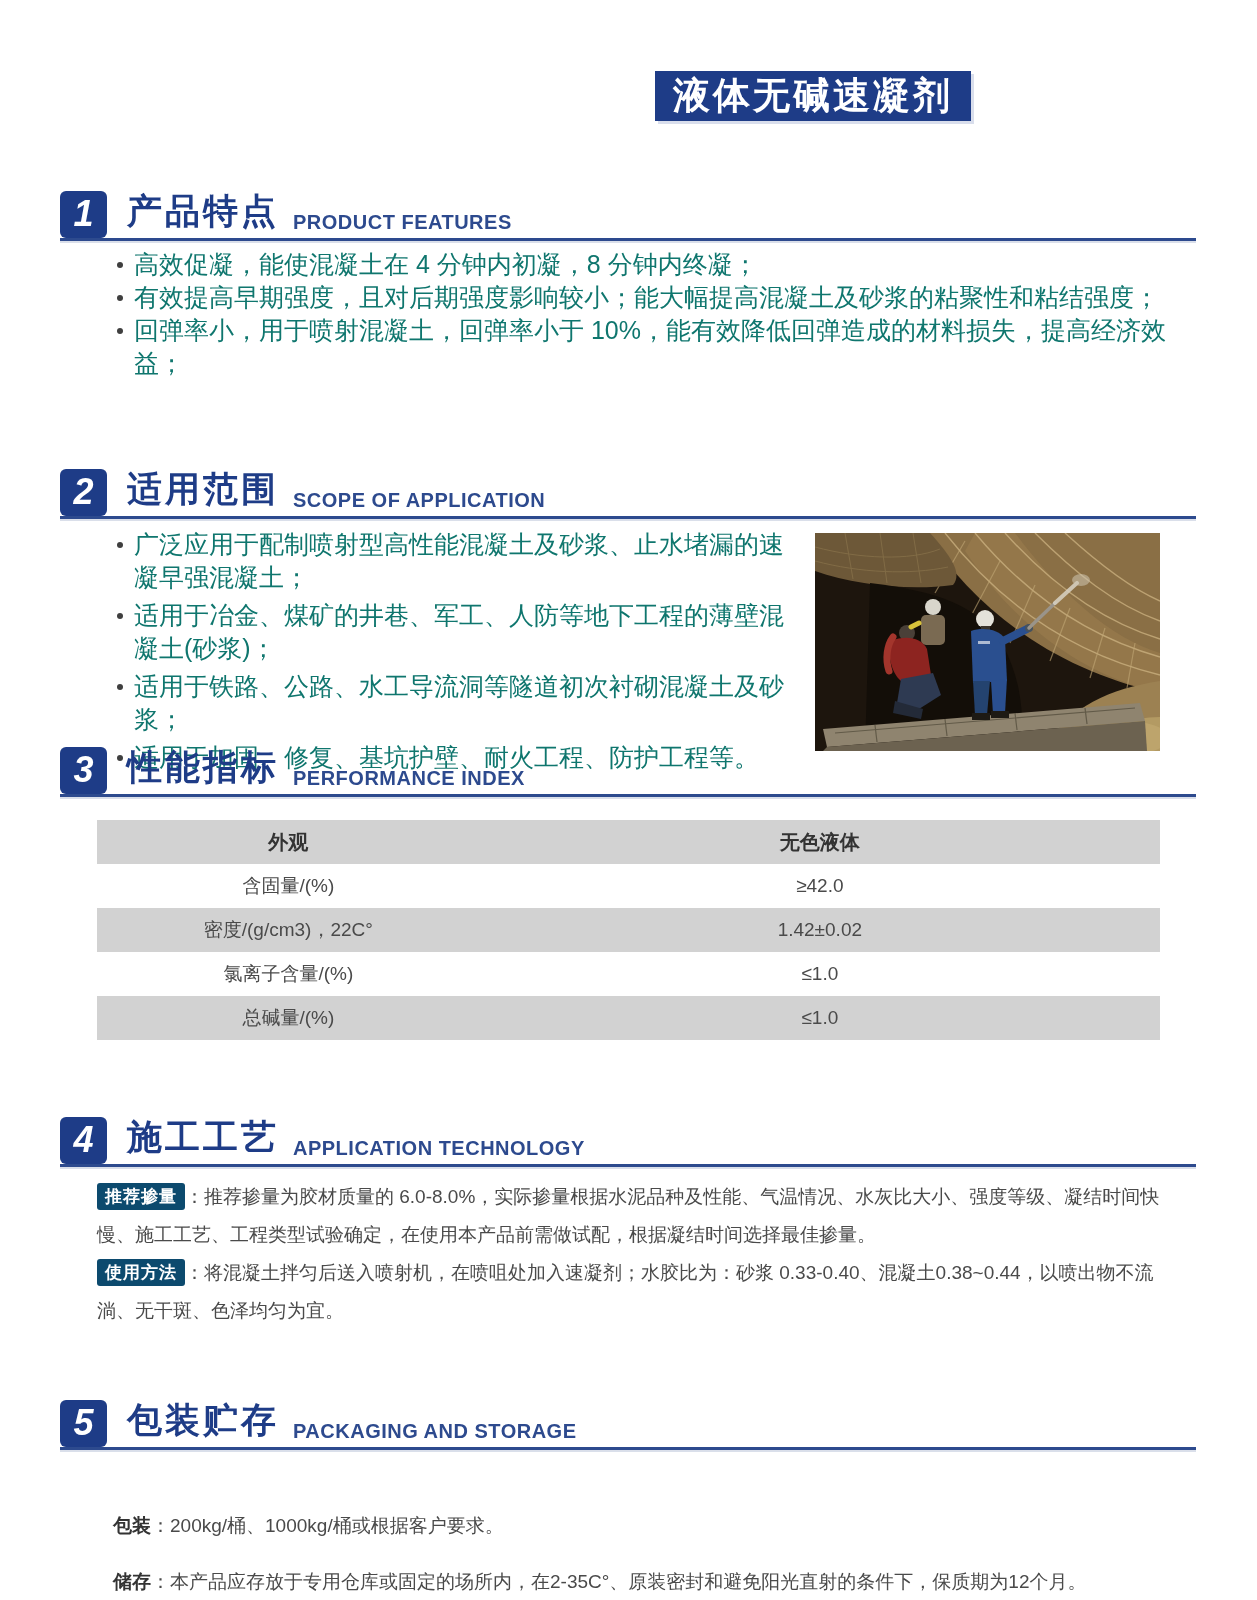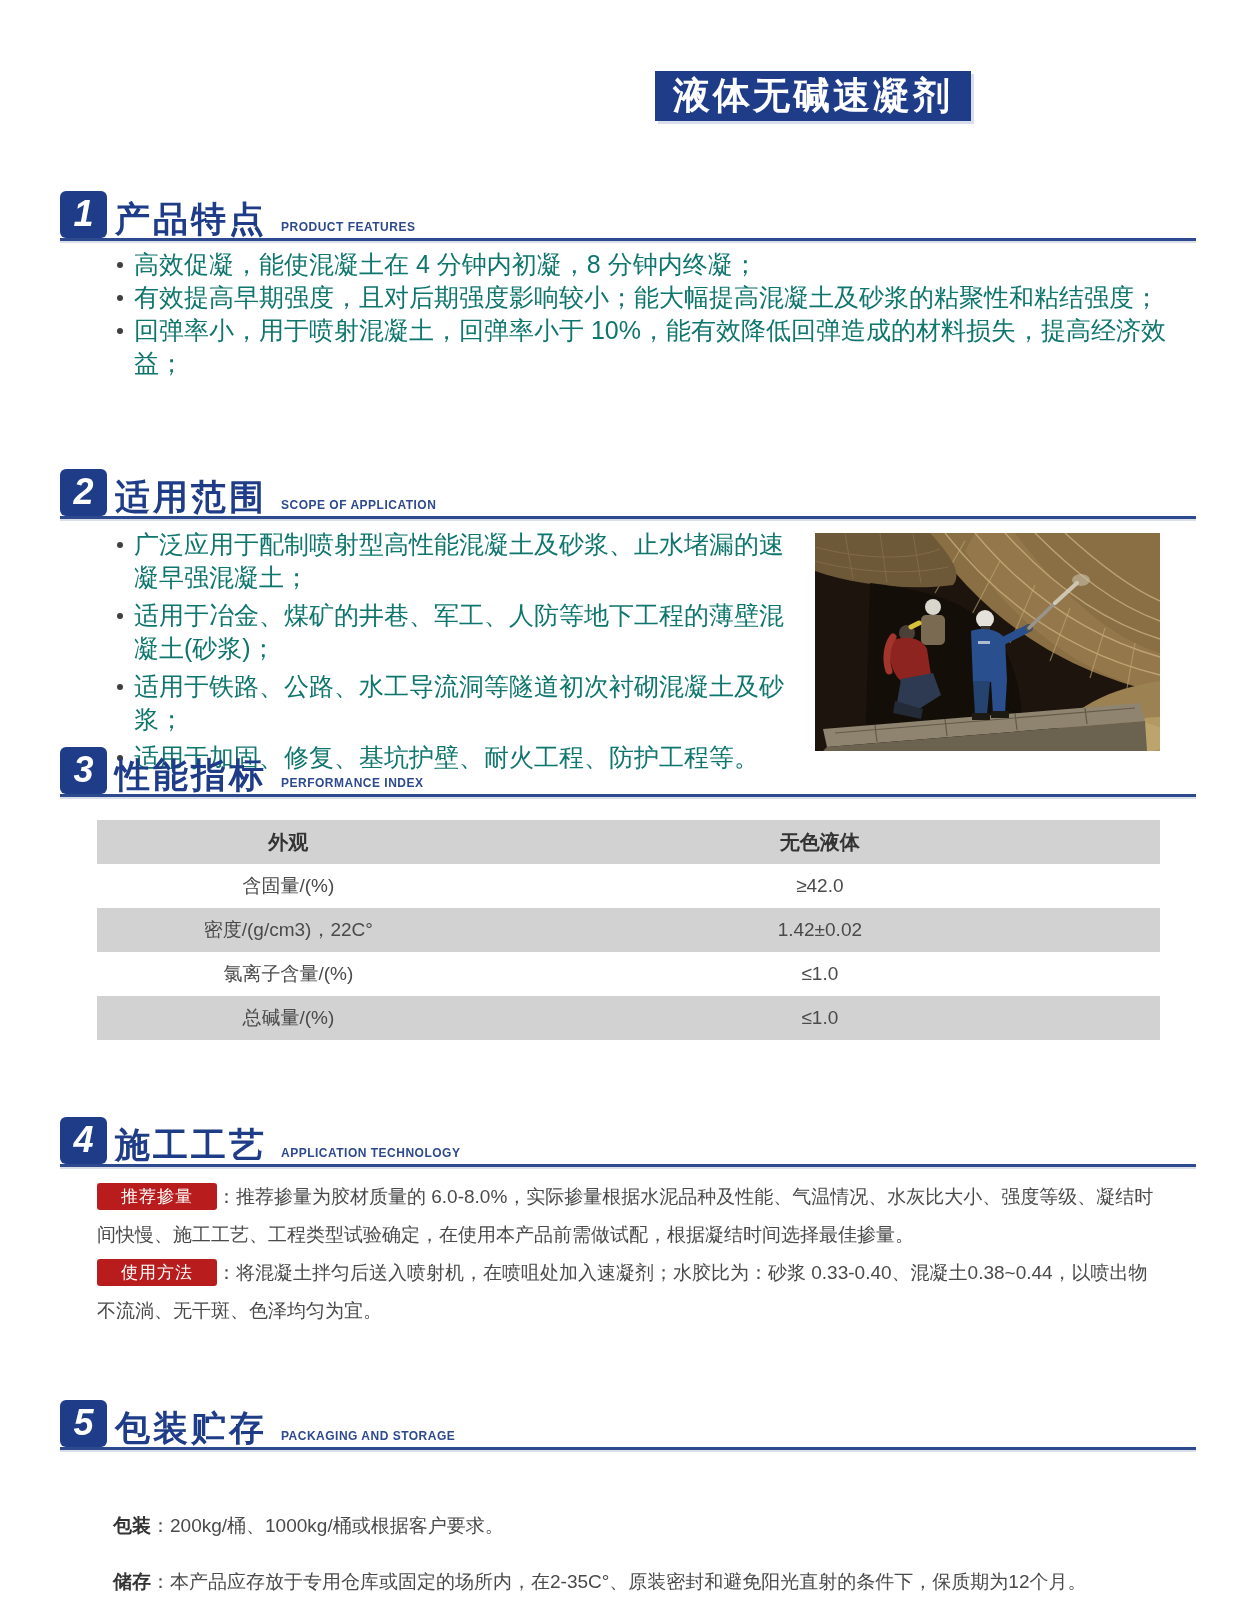--- a/index.html
+++ b/index.html
@@ -47,31 +47,31 @@
     border-radius: 6px;
     color: #ffffff;
     font-size: 36px;
     font-weight: bold;
     font-style: italic;
     text-align: center;
     line-height: 46px;
     flex: 0 0 auto;
   }
   .sec-zh {
-    margin-left: 8px;
+    margin-left: 20px;
     font-size: 35px;
     font-weight: bold;
     color: #1e3c87;
     letter-spacing: 3px;
     line-height: 1;
-    padding-bottom: 2px;
+    padding-bottom: 10px;
   }
   .sec-en {
     margin-left: 14px;
-    font-size: 12px;
+    font-size: 20px;
     font-weight: bold;
     color: #2d4a8e;
     letter-spacing: 0.5px;
     padding-bottom: 4px;
   }
 
   
   ul.bullets {
     position: absolute;
     margin: 0; padding: 0;
@@ -132,26 +132,26 @@
     position: absolute;
     left: 97px; top: 1178px;
     width: 1066px;
     font-size: 19px;
     line-height: 38px;
     color: #4a4a4a;
   }
   .proc p { margin: 0; }
   .badge-inline {
     display: inline-block;
-    background: #b91c1c;
+    background: #0c4a6e;
     color: #ffffff;
     font-size: 17px;
-    font-weight: normal;
+    font-weight: bold;
     line-height: 27px;
-    padding: 0 24px;
+    padding: 0 8px;
     border-radius: 3px;
     letter-spacing: 1px;
     vertical-align: 1px;
   }
 
   
   .pack {
     position: absolute;
     left: 97px; top: 1490px;
     width: 1110px;

